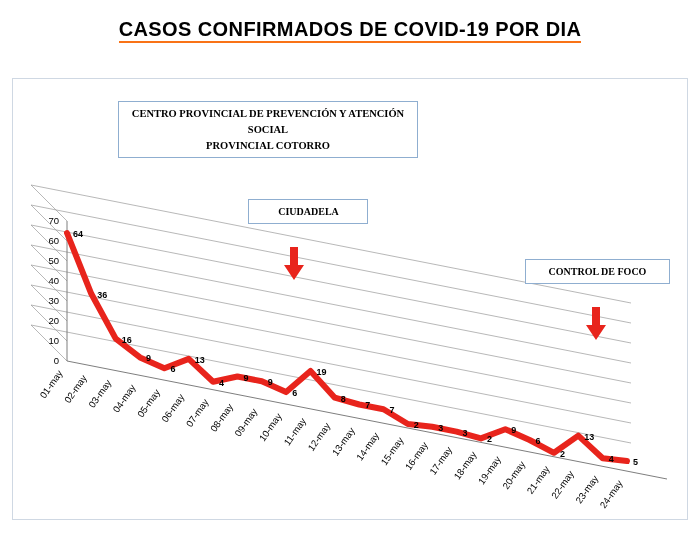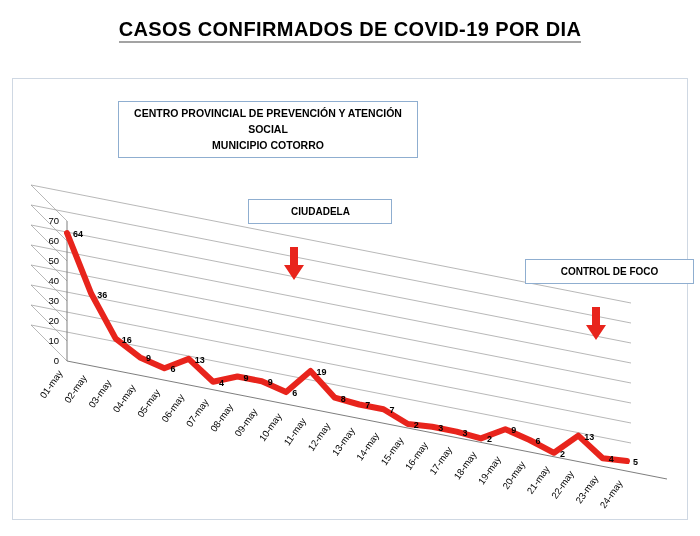--- a/index.html
+++ b/index.html
@@ -13,21 +13,21 @@
   #title{
     position:absolute;
     left:0;top:18px;width:700px;
     text-align:center;
     font-size:20px;
     font-weight:bold;
     letter-spacing:.4px;
     color:#000;
   }
   #title span{
-    border-bottom:2px solid #a3a3a3;
+    border-bottom:2px solid #f97316;
     padding-bottom:1px;
   }
   #chart-frame{
     position:absolute;
     left:12px;top:78px;
     width:676px;height:442px;
     border:1px solid #cfd8e3;
     background:#ffffff;
     box-sizing:border-box;
   }
@@ -35,32 +35,32 @@
   .callout{
     position:absolute;
     border:1px solid #8faed0;
     background:#ffffff;
     box-sizing:border-box;
     text-align:center;
     color:#000;
     font-weight:bold;
     padding:4px 6px;
   }
-  .callout div{line-height:1.5;}
+  .callout div{line-height:1.5;font-family:Liberation Serif, serif;}
   #callout-centro{
     left:105px;top:22px;width:300px;
     font-size:10.5px;
   }
   #callout-ciudadela{
-    left:235px;top:120px;width:144px;
+    left:235px;top:120px;width:120px;
     font-size:10px;
     padding-left:7px;
   }
   #callout-control{
-    left:512px;top:180px;width:169px;
+    left:512px;top:180px;width:145px;
     font-size:10px;
   }
   .arrow{position:absolute;}
   .tick-label{
     font-size:9.5px;
     fill:#000;
     font-family:"Liberation Sans", sans-serif;
   }
   .dlabel{
     font-size:9px;
@@ -169,21 +169,21 @@
         <text class="dlabel" x="522.608695652174" y="364.97971014492754">6</text>
         <text class="dlabel" x="546.9565217391305" y="377.768115942029">2</text>
         <text class="dlabel" x="571.304347826087" y="360.55652173913046">13</text>
         <text class="dlabel" x="595.6521739130435" y="383.34492753623186">4</text>
         <text class="dlabel" x="620" y="386.1333333333333">5</text>
       </g>
   </svg>
 
   <div class="callout" id="callout-centro">
     <div>CENTRO PROVINCIAL DE PREVENCIÓN Y ATENCIÓN SOCIAL</div>
-    <div>MUNICIPIO COTORRO</div>
+    <div>PROVINCIAL COTORRO</div>
   </div>
 
   <div class="callout" id="callout-ciudadela">
     <div>CIUDADELA</div>
   </div>
 
   <div class="callout" id="callout-control">
     <div>CONTROL DE FOCO</div>
   </div>
 

